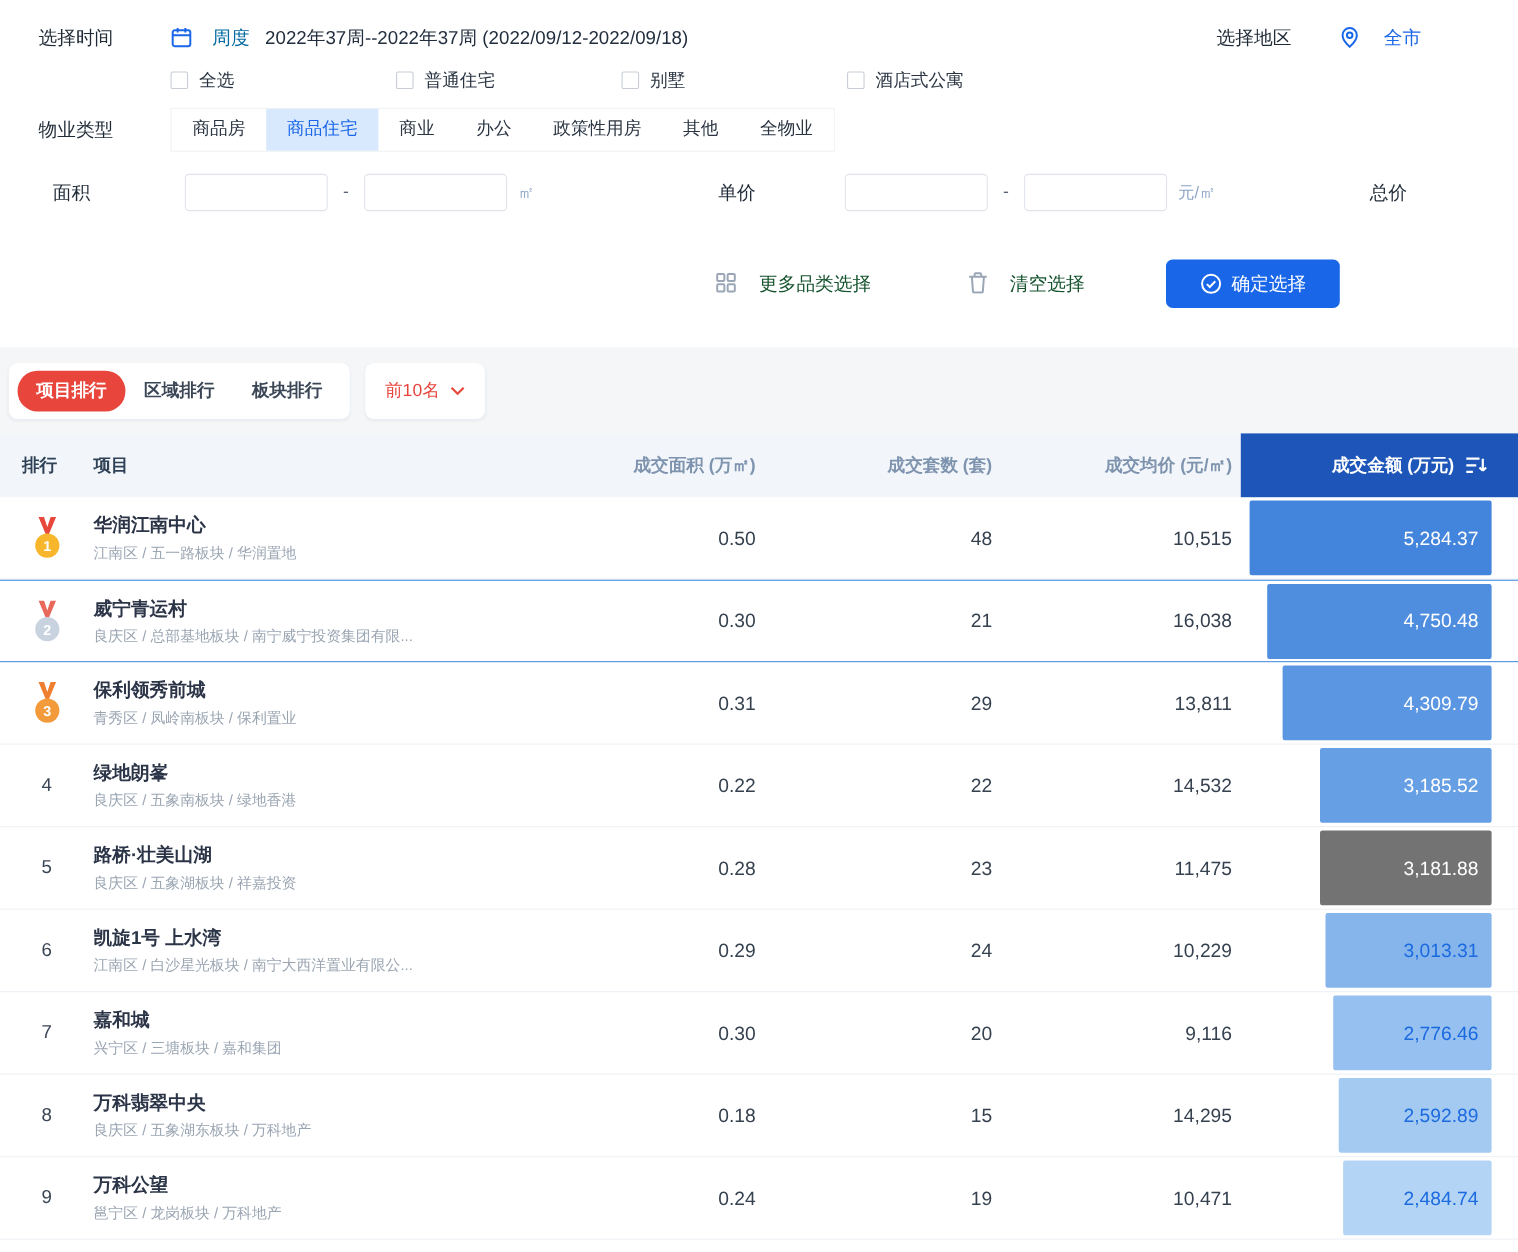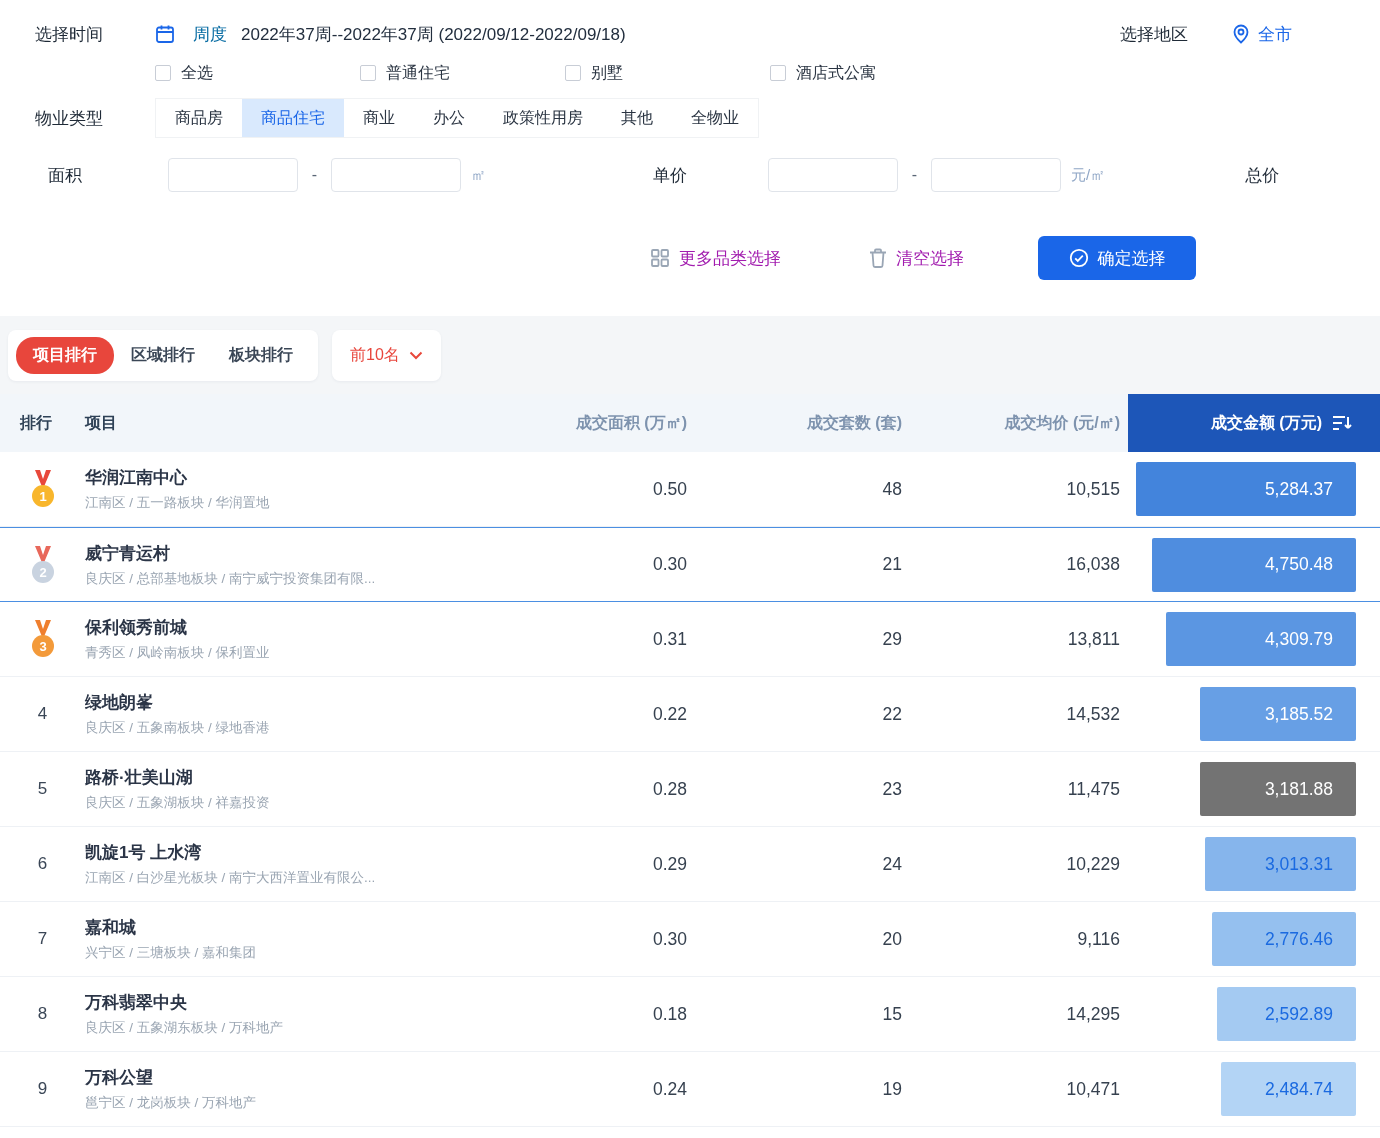--- a/index.html
+++ b/index.html
@@ -7,21 +7,21 @@
     font-family:"Liberation Sans","DejaVu Sans",sans-serif; color:#1f2a37; }
 
   .frow { display:flex; align-items:center; }
 
   
   .row-time { padding:16px 88px 0 35px; height:52px; }
   .flabel { width:120px; font-size:17px; color:#1f2a37; flex-shrink:0; }
   .time-mode { display:flex; align-items:center; gap:18px; color:#0369a1; font-size:17px; cursor:pointer; }
   .time-range { margin-left:14px; font-size:17px; color:#222e3e; cursor:pointer; }
   .region-label { margin-left:auto; width:auto; font-size:17px; }
-  .region-value { display:flex; align-items:center; gap:8px; color:#1a66e8; font-size:17px; margin-left:44px; cursor:pointer; }
+  .region-value { display:flex; align-items:center; gap:22px; color:#1a66e8; font-size:17px; margin-left:44px; cursor:pointer; }
 
   
   .row-type { padding-left:35px; margin-top:16px; }
   .ptabs { display:flex; border:1px solid #f0f2f4; background:#fff; }
   .ptab { padding:0 19px; height:38px; line-height:38px; font-size:16px; color:#2a3442; cursor:pointer; white-space:nowrap; }
   .ptab.active { background:#d9e9fd; color:#1a66e8; }
 
   
   .row-check { padding-left:155px; margin-top:12px; height:18px; }
   .cb-item { width:205px; display:flex; align-items:center; gap:10px; font-size:16px; color:#2a3442; cursor:pointer; }
@@ -30,21 +30,21 @@
   
   .row-inputs { padding-left:48px; margin-top:20px; height:34px; }
   .finput { width:130px; height:34px; border:1px solid #e0e4ea; border-radius:4px; background:#fff; outline:none; padding:0 8px; font-size:15px; }
   .dash { width:33px; text-align:center; color:#5a6676; font-size:16px; }
   .unit { margin-left:10px; font-size:15px; color:#8fa6c6; white-space:nowrap; }
   .flabel-mid { margin-left:167px; width:115px; font-size:17px; flex-shrink:0; }
   .flabel-total { margin-left:140px; font-size:17px; }
 
   
   .row-actions { margin-top:44px; padding-left:35px; height:44px; }
-  .ghost-btn { display:flex; align-items:center; gap:9px; font-size:17px; color:#a21caf; cursor:pointer; }
+  .ghost-btn { display:flex; align-items:flex-start; gap:20px; font-size:17px; color:#14532d; cursor:pointer; }
   .btn-more { margin-left:615px; }
   .btn-clear { margin-left:88px; }
   .btn-confirm { margin-left:74px; width:158px; height:44px; border-radius:6px; background:#1a66e8; color:#fff;
     font-size:17px; display:flex; align-items:center; justify-content:center; gap:9px; cursor:pointer; border:none; }
 
   
   .rank-band { margin-top:36px; height:78px; background:#f4f6f8; display:flex; align-items:center; padding-left:8px; }
   .rank-card { background:#fff; border-radius:8px; display:flex; align-items:center; padding:7px 8px; box-shadow:0 1px 3px rgba(30,50,90,0.06); }
   .rank-tab { padding:8px 17px; font-size:16px; color:#3a4656; cursor:pointer; border-radius:18px; white-space:nowrap;font-weight:bold; }
   .rank-tab.active { background:#e8463c; color:#fff; }
@@ -60,22 +60,22 @@
   .th-amount { height:100%; background:#1d56b8; color:#fff; display:flex; align-items:center; justify-content:flex-end; gap:10px; padding-right:28px; font-weight:bold; font-size:16px; }
 
   .trow { height:75px; border-bottom:1px solid #eef1f5; }
   .trow.hl { border-top:1px solid #4b8fe2; border-bottom:1px solid #4b8fe2; }
   .td-rank { text-align:center; font-size:17px; color:#3a4656; line-height:0; }
   .td-rank.plain { line-height:normal; }
   .pname { font-size:17px; font-weight:bold; color:#2b3547; }
   .pdetail { margin-top:5px; font-size:13.5px; color:#9aa5b2; }
   .td-num { text-align:right; padding-right:8px; font-size:17.5px; color:#36414f; }
   .td-amount { position:relative; height:100%; }
-  .bar { position:absolute; right:24px; top:50%; transform:translateY(-50%); height:54px; border-radius:2px;
-    display:flex; align-items:center; justify-content:flex-end; padding-right:23px; font-size:17.5px; }
+  .bar { position:absolute; right:24px; top:50%; transform:translateY(-50%); height:68px; border-radius:2px;
+    display:flex; align-items:center; justify-content:flex-end; padding-right:12px; font-size:17.5px; }
 </style>
 </head>
 <body>
 
 <div class="page">
 
   <div class="frow row-time">
     <div class="flabel">选择时间</div>
     <div class="time-mode">
       <svg width="20" height="20" viewBox="0 0 20 20" fill="none" stroke="#1a66e8" stroke-width="1.8">

